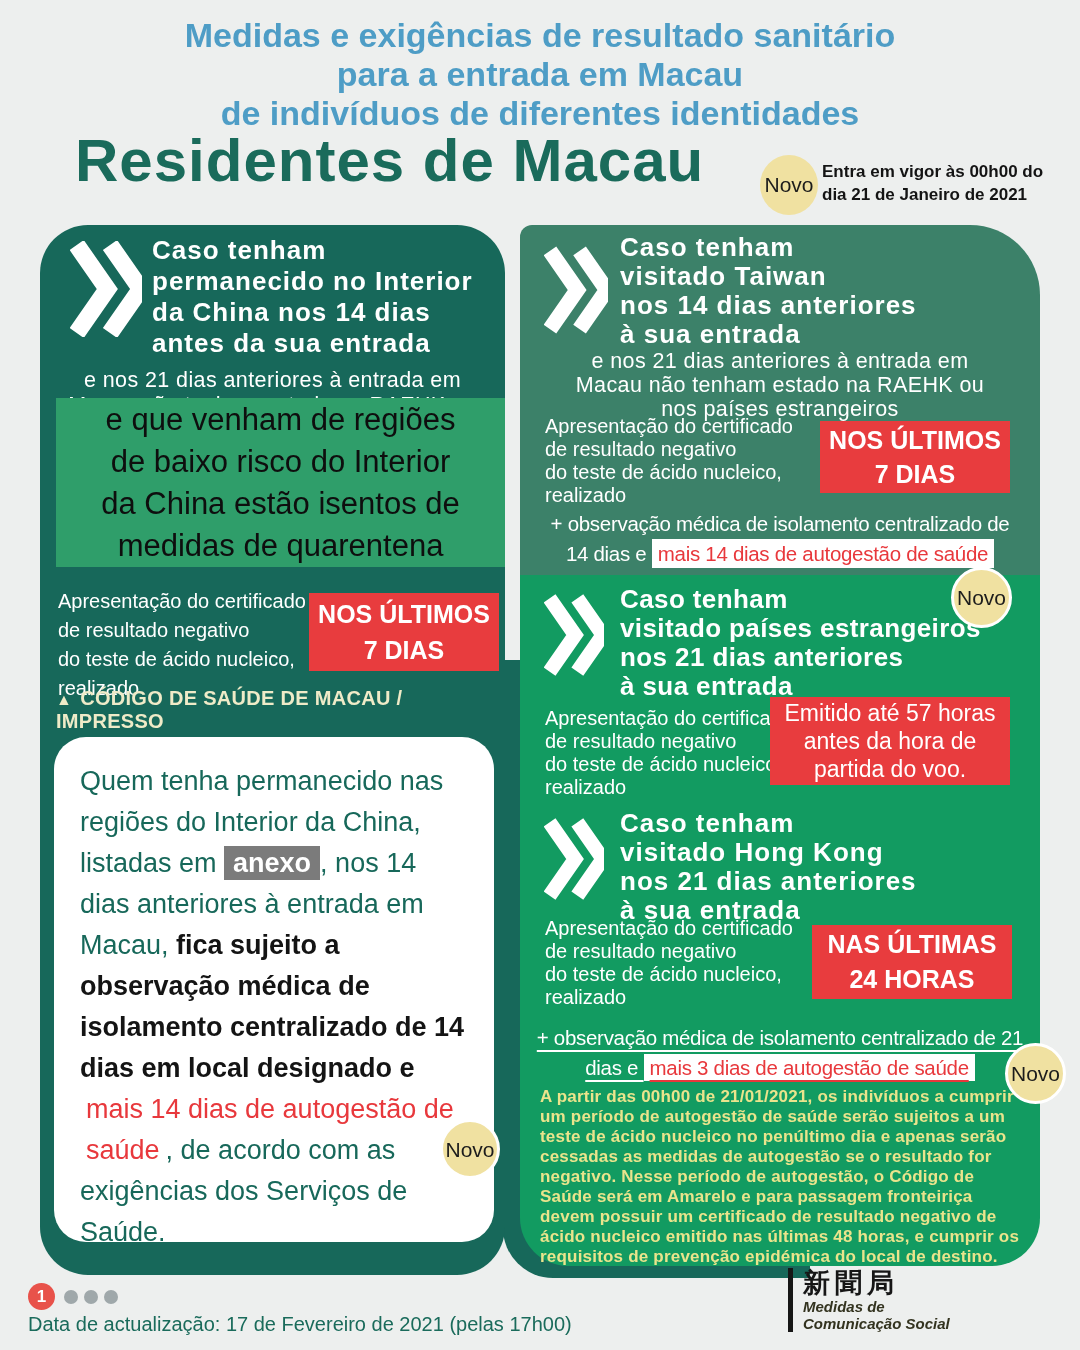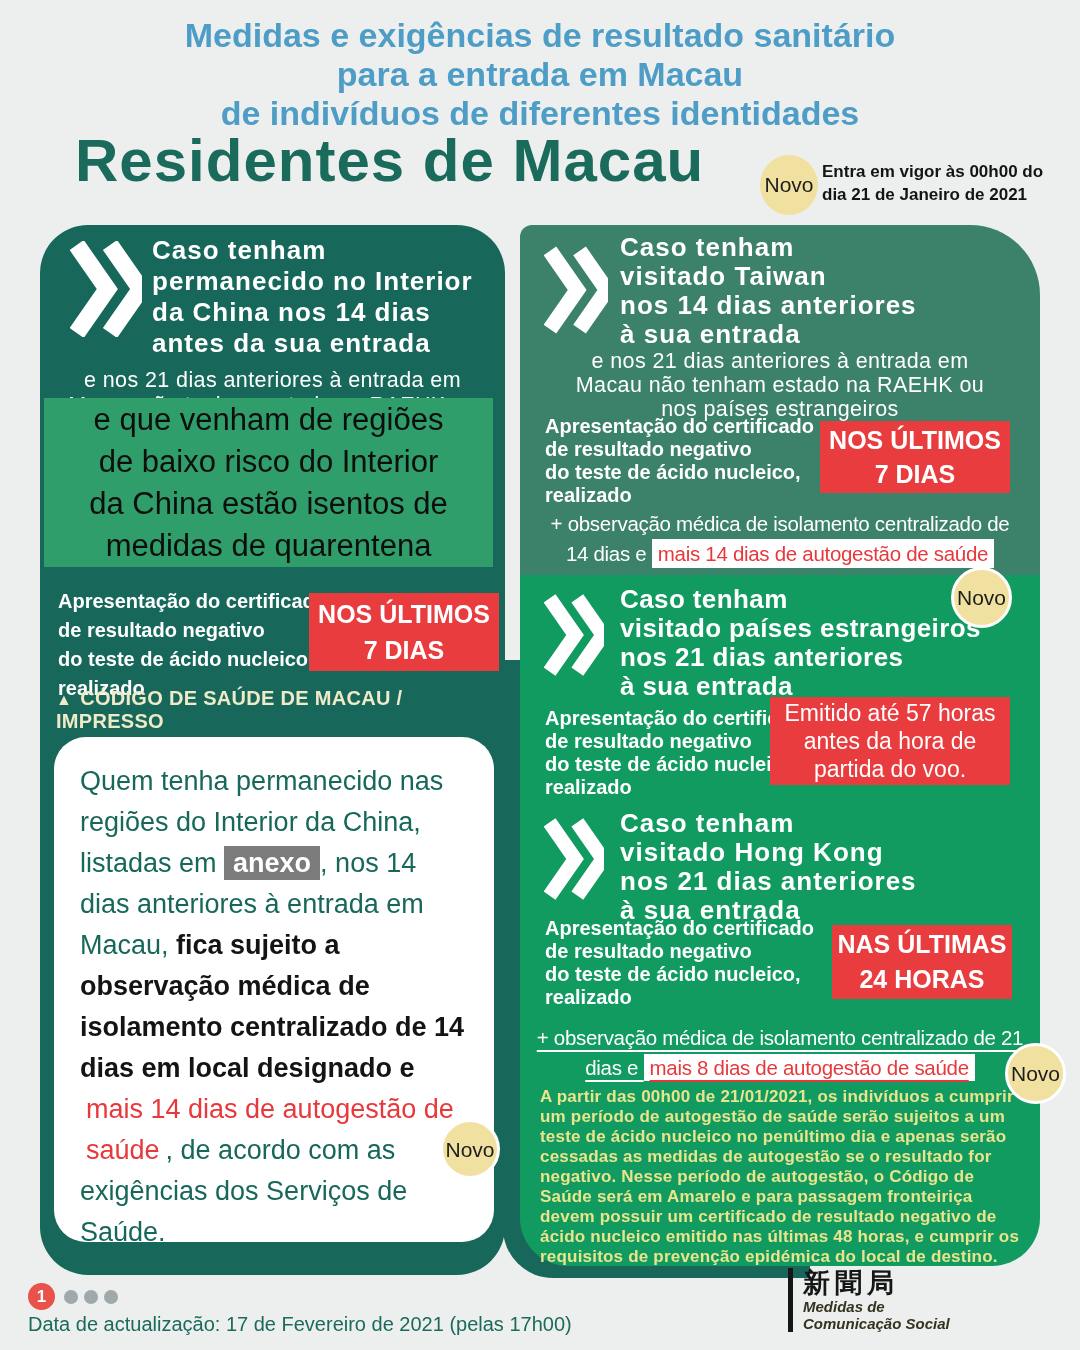--- a/index.html
+++ b/index.html
@@ -1,19 +1,19 @@
 <!DOCTYPE html>
 <html><head>
 <meta charset="utf-8">
 <style>
   html,body{margin:0;padding:0;background:#d8dad9;}
   .poster{position:relative;width:1080px;height:1350px;background:#edefee;overflow:hidden;
           font-family:"Liberation Sans",sans-serif;}
   .lines{white-space:pre-line;}
-  .pre{white-space:pre;font-weight:bold;}
+  .pre{white-space:pre;}
 
   
   .title{position:absolute;top:16px;left:0;width:100%;text-align:center;
          color:#4e9dc6;font-weight:700;font-size:34px;line-height:39px;}
   .main-heading{position:absolute;top:126px;left:75px;color:#1a6b5b;font-weight:700;
                 font-size:60px;letter-spacing:1px;}
   .novo{position:absolute;background:#f0e1a1;border-radius:50%;display:flex;align-items:center;
         justify-content:center;color:#1c1c1c;font-size:21px;z-index:3;}
   .novo.ring{border:3px solid #ffffff;}
   .novo-header{left:760px;top:155px;width:58px;height:60px;}
@@ -26,21 +26,21 @@
   .panel-a{left:520px;top:225px;width:520px;height:350px;background:#3c8169;border-radius:12px 70px 0 0;}
   .panel-b{left:520px;top:575px;width:520px;height:691px;background:#129b61;border-radius:0 0 48px 48px;}
   .backing{position:absolute;left:503px;top:660px;width:307px;height:618px;background:#17685a;
            border-radius:0 0 0 50px;z-index:0;}
 
   .chev{position:absolute;}
   .card-heading{position:absolute;color:#ffffff;font-weight:700;font-size:26px;line-height:31px;
                 letter-spacing:1px;white-space:pre;}
   .subtext{position:absolute;left:0;width:100%;text-align:center;color:#ffffff;
            font-size:21.5px;line-height:25px;letter-spacing:.4px;}
-  .green-box{position:absolute;left:4px;top:173px;width:449px;height:169px;background:#2f9e6a;
+  .green-box{position:absolute;left:16px;top:173px;width:449px;height:169px;background:#2f9e6a;
              color:#0e0e0e;font-size:31px;line-height:42px;text-align:center;
              display:flex;align-items:center;justify-content:center;}
   .cert{position:absolute;color:#ffffff;font-size:20px;line-height:24px;}
   .redbox{position:absolute;background:#e83c3e;color:#ffffff;text-align:center;
           display:flex;flex-direction:column;justify-content:center;}
   .redbox.bold{font-weight:700;}
   .codigo{position:absolute;left:16px;top:462px;color:#efebc8;font-weight:700;
           font-size:20px;letter-spacing:.3px;}
   .codigo .tri{margin-right:8px;font-size:16px;}
 
@@ -179,25 +179,25 @@
       <path d="M30 3 L53 36 L30 69" fill="none" stroke="#ffffff" stroke-width="13"></path>
     </svg>
     <div class="card-heading" style="left:100px;top:234px;line-height:29px;">Caso tenham
 visitado Hong Kong
 nos 21 dias anteriores
 à sua entrada</div>
     <div class="cert pre" style="left:25px;top:342px;line-height:23px;">Apresentação do certificado
 de resultado negativo
 do teste de ácido nucleico,
 realizado</div>
-    <div class="redbox bold lines" style="right:28px;top:350px;width:180px;height:74px;font-size:25px;line-height:35px;">NAS ÚLTIMAS
+    <div class="redbox bold lines" style="right:28px;top:350px;width:200px;height:74px;font-size:25px;line-height:35px;">NAS ÚLTIMAS
 24 HORAS</div>
 
     <div class="obs" style="top:448px;"><span class="seg-whiteu">+ observação médica de isolamento centralizado de 21
-dias e </span><span class="seg-redhlu">mais 8 dias de autogestão de saúde</span></div>
+dias e </span><span class="seg-redhlu">mais 3 dias de autogestão de saúde</span></div>
     <div class="novo ring" style="right:-26px;top:468px;width:55px;height:55px;position:absolute;">Novo</div>
 
     <div class="note">A partir das 00h00 de 21/01/2021, os indivíduos a cumprir um período de autogestão de saúde serão sujeitos a um teste de ácido nucleico no penúltimo dia e apenas serão cessadas as medidas de autogestão se o resultado for negativo. Nesse período de autogestão, o Código de Saúde será em Amarelo e para passagem fronteiriça devem possuir um certificado de resultado negativo de ácido nucleico emitido nas últimas 48 horas, e cumprir os requisitos de prevenção epidémica do local de destino.</div>
   </div>
 
   <div class="page-dot-current">1</div>
   <div class="dot" style="left:64px;"></div>
   <div class="dot" style="left:84px;"></div>
   <div class="dot" style="left:104px;"></div>
   <div class="update-date">Data de actualização: 17 de Fevereiro de 2021 (pelas 17h00)</div>

